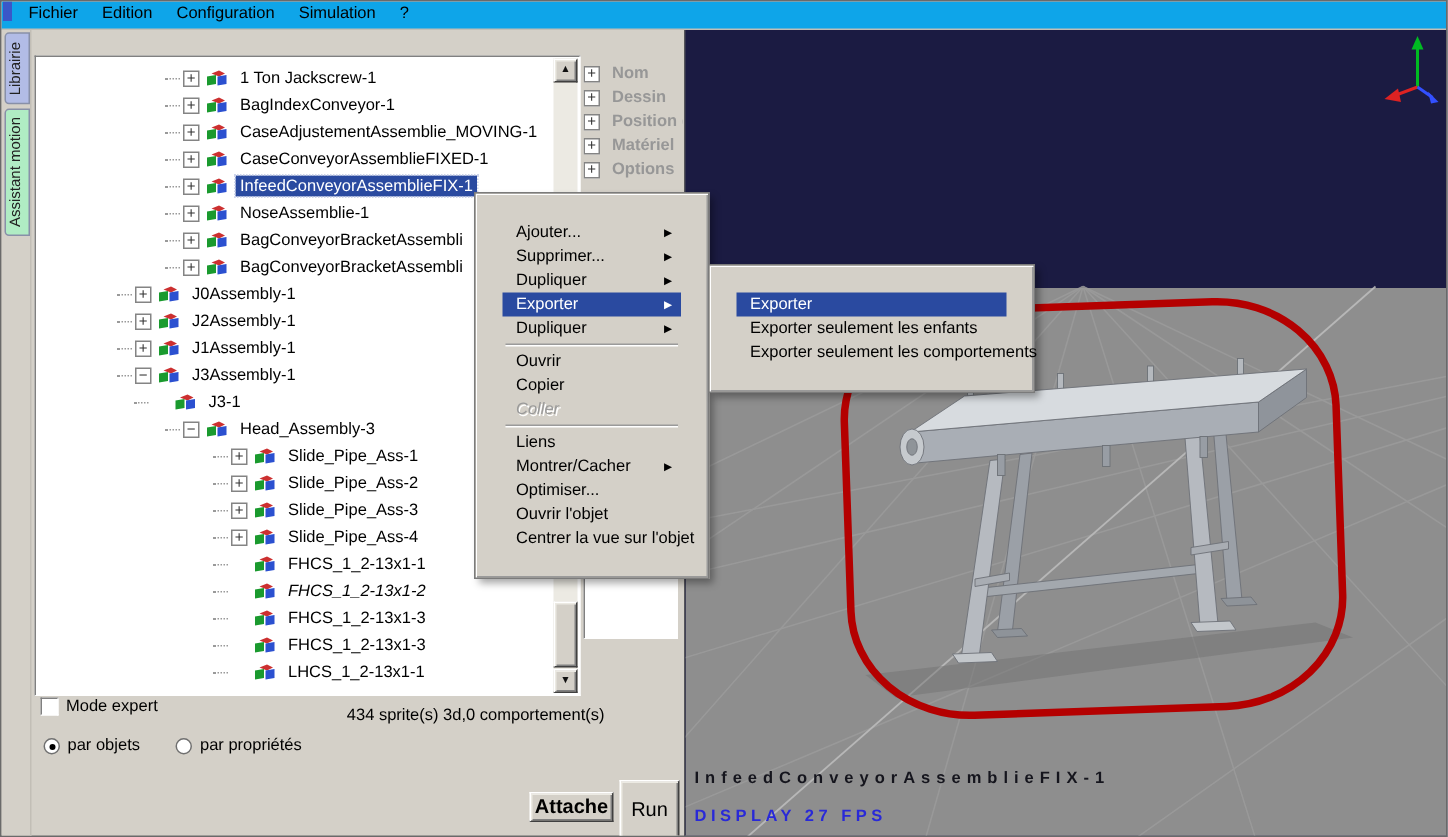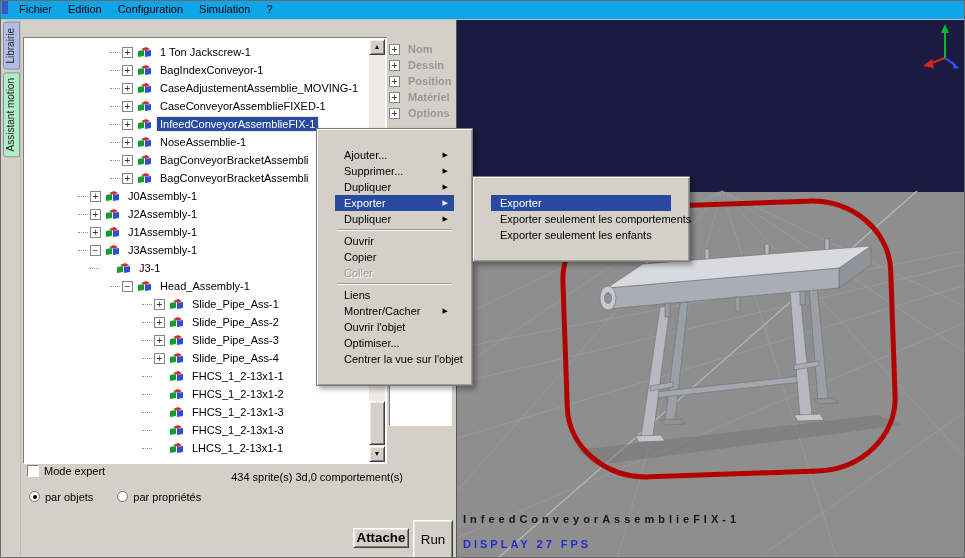--- a/index.html
+++ b/index.html
@@ -33,21 +33,21 @@
   .sbtn{position:absolute;left:0;width:16px;height:16px;background:#d4d0c8;border:1px solid;border-color:#fff #404040 #404040 #fff;box-shadow:inset 1px 1px 0 #eceae3, inset -1px -1px 0 #808080;font-size:7px;text-align:center;line-height:14px;color:#111;}
   .sbtn.up{top:0;}
   .sbtn.down{bottom:0;}
   .sthumb{position:absolute;left:0;width:16px;height:44px;bottom:17px;background:#d4d0c8;border:1px solid;border-color:#fff #404040 #404040 #fff;box-shadow:inset 1px 1px 0 #eceae3, inset -1px -1px 0 #808080;}
 
   
   .checkbox-row{position:absolute;left:26px;top:464px;display:flex;align-items:center;gap:5px;}
   .checkbox{width:12px;height:12px;background:#fff;border:1px solid;border-color:#808080 #fff #fff #808080;flex:none;}
   .stats{position:absolute;left:156px;top:470px;width:246px;text-align:right;color:#000;}
   .radio-row{position:absolute;left:28px;top:490px;display:flex;gap:24px;align-items:center;}
-  .radio-opt{display:flex;gap:5px;}
+  .radio-opt{display:flex;align-items:center;gap:5px;}
   .radio{width:11px;height:11px;border-radius:50%;background:#fff;border:1px solid #707070;position:relative;flex:none;}
   .radio.on::after{content:"";position:absolute;left:3px;top:3px;width:4px;height:4px;border-radius:50%;background:#000;}
 
   
   .btn{position:absolute;background:#d4d0c8;border:1px solid;border-color:#fff #404040 #404040 #fff;box-shadow:inset 1px 1px 0 #eceae3, inset -1px -1px 0 #808080;text-align:center;color:#000;}
   .btn.attache{left:352px;top:527px;width:56px;height:20px;line-height:18px;font-weight:bold;}
   .btn.run{left:412px;top:507px;width:40px;height:40px;line-height:38px;margin-top:12px;}
 
   
   .prop-items{position:absolute;left:388px;top:40px;width:66px;}
@@ -60,21 +60,21 @@
   .viewport svg{display:block;}
   .vp-object-label{position:absolute;left:6px;top:493px;letter-spacing:4px;color:#15151d;font-weight:bold;font-size:11px;white-space:nowrap;}
   .vp-fps{position:absolute;left:6px;top:518px;letter-spacing:3px;color:#2929d8;font-weight:bold;font-size:11px;white-space:nowrap;}
 
   
   .popup{background:#d4d0c8;border:1px solid #7b7b7b;box-shadow:inset 1px 1px 0 #ffffff, inset -1px -1px 0 #9a9a9a, 3px 3px 5px rgba(0,0,0,.35);padding:18px;}
   .context-menu{position:absolute;left:315px;top:127px;width:157px;z-index:40;}
   .submenu{position:absolute;left:471px;top:175px;width:218px;z-index:50;}
   .cm-item{display:flex;align-items:center;justify-content:space-between;height:16px;padding:0 6px 0 9px;color:#000;white-space:nowrap;}
   .cm-item.hl{background:#2a4aa0;color:#fff;}
-  .cm-item.dis .cm-label{color:#9a9a9a;text-shadow:1px 1px 0 #fff;}
+  .cm-item.dis .cm-label{color:#9a9a9a;text-shadow:1px 1px 0 #fff;font-style:italic;}
   .cm-arrow{font-size:7px;margin-left:8px;}
   .menu-sep{height:2px;border-top:1px solid #9a9a9a;border-bottom:1px solid #fff;margin:2px 2px;}
 </style>
 </head>
 <body>
 
 <div class="window">
 
   <div class="menubar">
     <span class="win-icon"></span>
@@ -251,21 +251,21 @@
         <div class="tree-row" style="padding-left: 85px;">
           <span class="connector"></span>
           <span class="toggle">−</span>
           <span class="tree-icon">
             <svg width="16" height="12" viewBox="0 0 16 12">
               <polygon points="4,3 9,1 13,3 9,5" fill="#cc3030"></polygon>
               <polygon points="1,5 7,4 7,10 1,11" fill="#1a9a2e"></polygon>
               <polygon points="8,5 14,4 14,10 8,11" fill="#2b50d0"></polygon>
             </svg>
           </span>
-          <span class="tree-label">Head_Assembly-1</span>
+          <span class="tree-label">Head_Assembly-3</span>
         </div>
         <div class="tree-row" style="padding-left: 117px;">
           <span class="connector"></span>
           <span class="toggle">+</span>
           <span class="tree-icon">
             <svg width="16" height="12" viewBox="0 0 16 12">
               <polygon points="4,3 9,1 13,3 9,5" fill="#cc3030"></polygon>
               <polygon points="1,5 7,4 7,10 1,11" fill="#1a9a2e"></polygon>
               <polygon points="8,5 14,4 14,10 8,11" fill="#2b50d0"></polygon>
             </svg>
@@ -313,21 +313,21 @@
           <span class="toggle-spacer"></span>
           <span class="tree-icon">
             <svg width="16" height="12" viewBox="0 0 16 12">
               <polygon points="4,3 9,1 13,3 9,5" fill="#cc3030"></polygon>
               <polygon points="1,5 7,4 7,10 1,11" fill="#1a9a2e"></polygon>
               <polygon points="8,5 14,4 14,10 8,11" fill="#2b50d0"></polygon>
             </svg>
           </span>
           <span class="tree-label">FHCS_1_2-13x1-1</span>
         </div>
-        <div class="tree-row" style="padding-left: 117px;">
+        <div class="tree-row" style="padding-left: 117px; font-style: italic;">
           <span class="connector"></span>
           <span class="toggle-spacer"></span>
           <span class="tree-icon">
             <svg width="16" height="12" viewBox="0 0 16 12">
               <polygon points="4,3 9,1 13,3 9,5" fill="#cc3030"></polygon>
               <polygon points="1,5 7,4 7,10 1,11" fill="#1a9a2e"></polygon>
               <polygon points="8,5 14,4 14,10 8,11" fill="#2b50d0"></polygon>
             </svg>
           </span>
           <span class="tree-label">FHCS_1_2-13x1-2</span>
@@ -526,35 +526,35 @@
       </div>
       <div class="menu-sep"></div>
       <div class="cm-item">
         <span class="cm-label">Liens</span>
       </div>
       <div class="cm-item">
         <span class="cm-label">Montrer/Cacher</span>
         <span class="cm-arrow">▶</span>
       </div>
       <div class="cm-item">
+        <span class="cm-label">Optimiser...</span>
+      </div>
+      <div class="cm-item">
         <span class="cm-label">Ouvrir l'objet</span>
-      </div>
-      <div class="cm-item">
-        <span class="cm-label">Optimiser...</span>
       </div>
       <div class="cm-item">
         <span class="cm-label">Centrer la vue sur l'objet</span>
       </div>
     </div>
 
   <div class="submenu popup">
       <div class="cm-item hl">
         <span class="cm-label">Exporter</span>
       </div>
       <div class="cm-item">
+        <span class="cm-label">Exporter seulement les enfants</span>
+      </div>
+      <div class="cm-item">
         <span class="cm-label">Exporter seulement les comportements</span>
       </div>
-      <div class="cm-item">
-        <span class="cm-label">Exporter seulement les enfants</span>
-      </div>
     </div>
 
 </div>
 
 </body></html>

